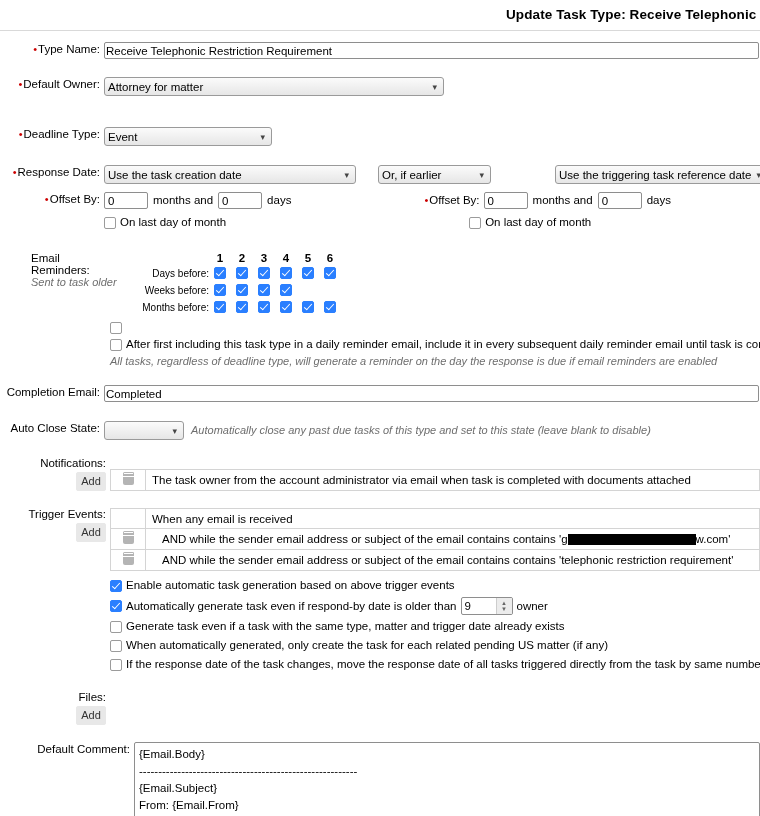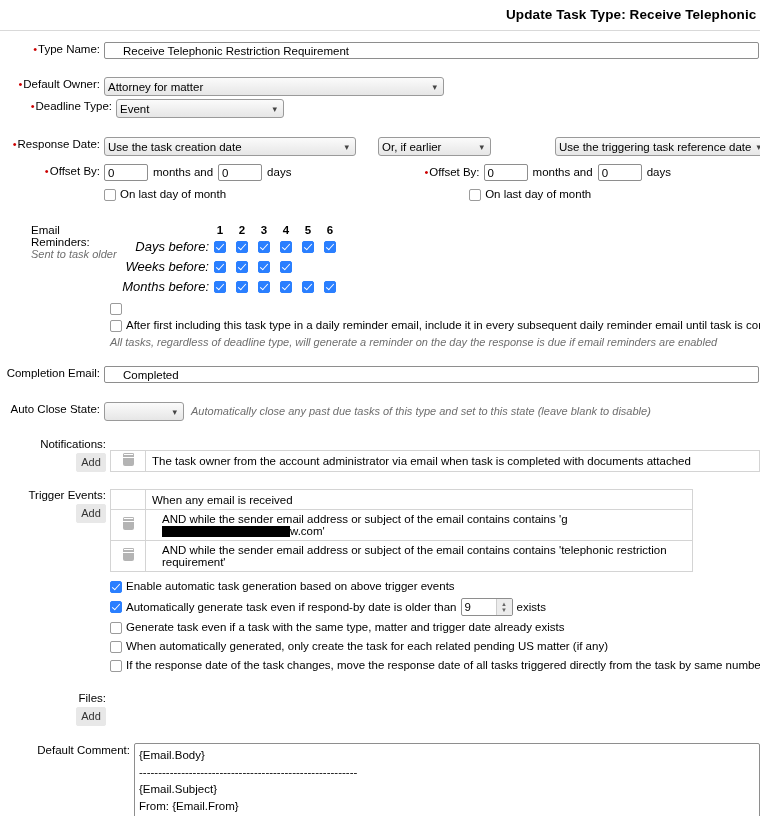--- a/index.html
+++ b/index.html
@@ -55,21 +55,21 @@
   .req { color: #cc0000; font-size: 11px; margin-right: 1px; }
 
   
   input.txt {
     font-family: "Liberation Sans", sans-serif;
     font-size: 11.5px;
     color: #000;
     background: #fff;
     border: 1px solid #8e8e8e;
     border-radius: 2px;
-    padding: 2px 18px;
+    padding: 2px 1px;
     height: 17px;
     box-sizing: border-box;
     outline: none;
   }
   input.num {
     width: 44px;
     height: 17px;
     font-family: "Liberation Sans", sans-serif;
     font-size: 11.5px;
     border: 1px solid #8e8e8e;
@@ -252,24 +252,23 @@
     display: flex;
     gap: 10px;
     font-size: 11.5px;
     font-weight: bold;
   }
   .numhdr span { width: 12px; text-align: center; display: inline-block; }
   .cbgrid { display: flex; gap: 10px; }
   .cbgrid .cb { margin: 0; }
   .rowlbl {
     text-align: right;
-    font-size: 13px;
+    font-size: 10px;
     white-space: nowrap;
     padding-right: 5px;
-    font-style: italic;
   }
 </style>
 </head>
 <body>
 
 <div class="page-header">
   <div class="page-title">Update Task Type: Receive Telephonic R</div>
 </div>
 
 <div class="form-body">
@@ -282,21 +281,21 @@
   <div class="row" style="margin-top:18px;">
     <div class="lbl"><span class="req">•</span><span>Default Owner:</span></div>
     <span class="selwrap">
       <select class="sel" style="width:340px;">
         <option>Attorney for matter</option>
       </select>
       <span class="caret">▾</span>
     </span>
   </div>
 
-  <div class="row" style="margin-top:3px;padding-left:12px;">
+  <div class="row" style="margin-top:31px;">
     <div class="lbl"><span class="req">•</span><span>Deadline Type:</span></div>
     <span class="selwrap">
       <select class="sel" style="width:168px;">
         <option>Event</option>
       </select>
       <span class="caret">▾</span>
     </span>
   </div>
 
   <div class="row" style="margin-top:19px;">
@@ -451,21 +450,21 @@
       </table>
   </div>
 
   <div class="row" style="margin-top:17px;">
     <div style="width:110px; min-width:110px; text-align:right; padding-right:4px; box-sizing:border-box;">
       <div>Trigger Events:</div>
       <div style="display:flex; justify-content:flex-end; margin-top:3px;">
         <div class="addbtn">Add</div>
       </div>
     </div>
-    <table class="dtable" style="width:583px;padding-left:40px;">
+    <table class="dtable" style="width:650px;padding-left:40px;">
       <tbody>
           <tr>
         <td class="td-trash"></td>
         <td>When any email is received</td>
       </tr>
       <tr>
         <td class="td-trash">
           <span class="trash-ico">
             <i class="trash-hdl"></i><i class="trash-lid"></i><i class="trash-can"></i>
           </span>
@@ -492,21 +491,21 @@
     <div class="cbrow" style="margin-top:4px;">
       <span class="cb on"></span>
       <span>Automatically generate task even if respond-by date is older than</span>
       <span class="spin">
         <span class="val">9</span>
         <span class="arrows">
             <span>▲</span>
             <span>▼</span>
           </span>
       </span>
-      <span>exists</span>
+      <span>owner</span>
     </div>
     <div class="cbrow" style="margin-top:4px;">
       <span class="cb"></span>
       <span>Generate task even if a task with the same type, matter and trigger date already exists</span>
     </div>
     <div class="cbrow" style="margin-top:4px;">
       <span class="cb"></span>
       <span>When automatically generated, only create the task for each related pending US matter (if any)</span>
     </div>
     <div class="cbrow" style="margin-top:4px;">

